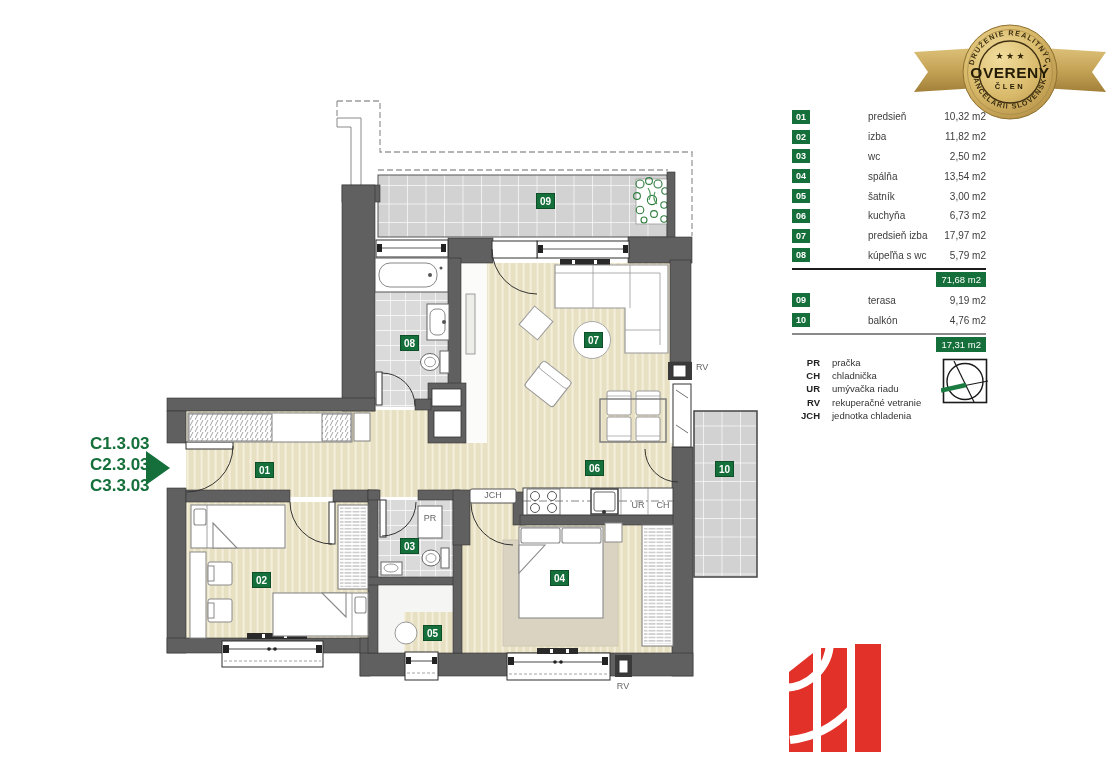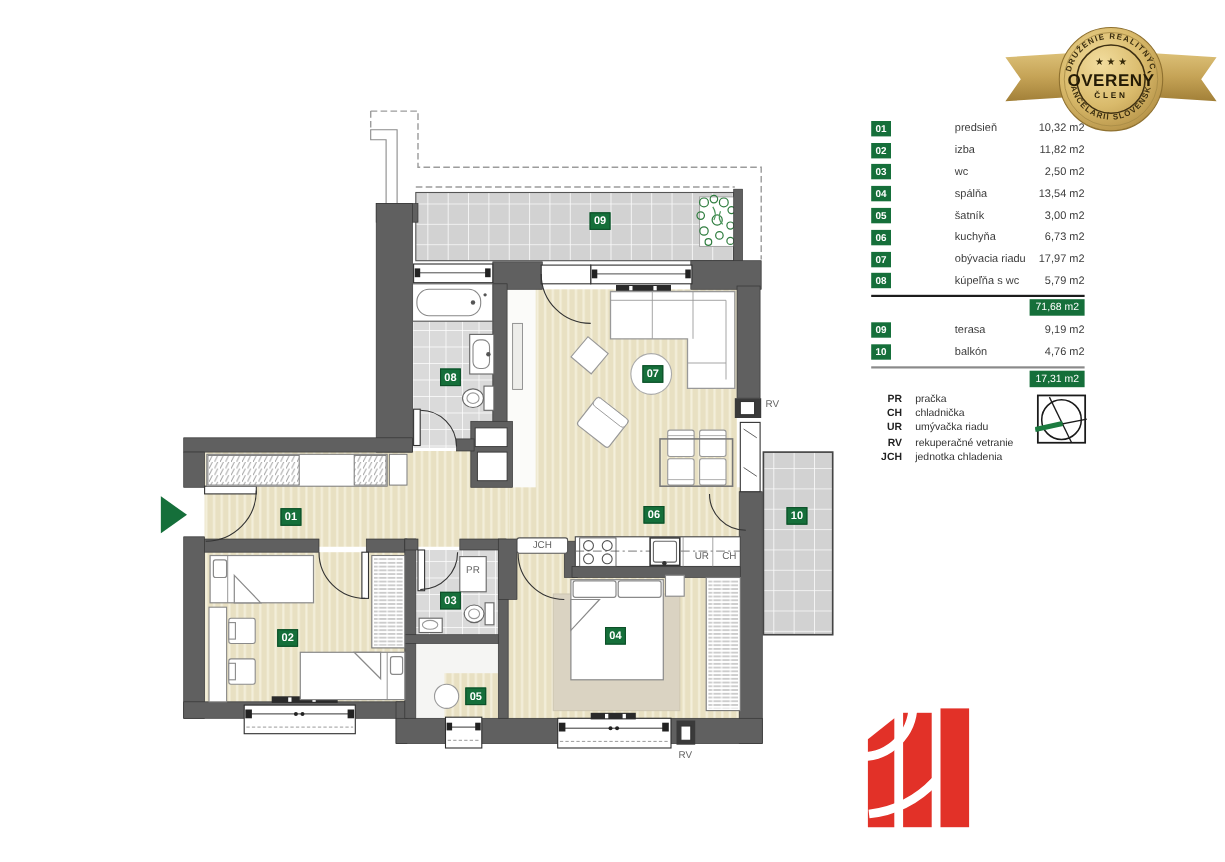--- a/index.html
+++ b/index.html
@@ -361,20 +361,25 @@
   <div class="rlabel" style="left:536px;top:193px">09</div>
   <div class="rlabel" style="left:715px;top:461px">10</div>
 
   <div class="ptext c" style="left:418px;top:513px;width:24px">PR</div>
   <div class="ptext c" style="left:628px;top:500px;width:20px">UR</div>
   <div class="ptext c" style="left:653px;top:500px;width:20px">CH</div>
   <div class="ptext c" style="left:478px;top:490px;width:30px">JCH</div>
   <div class="ptext" style="left:696px;top:362px">RV</div>
   <div class="ptext c" style="left:613px;top:681px;width:20px">RV</div>
 
+  <div id="codes">
+    <div>C1.3.03</div>
+    <div>C2.3.03</div>
+    <div>C3.3.03</div>
+  </div>
   <svg id="entry-arrow" width="24" height="34" viewBox="0 0 24 34">
     <polygon points="0,0 24,17 0,34" fill="#156f3a"></polygon>
   </svg>
 
   <div id="legend">
     <div class="lrow">
       <span class="lbadge">01</span>
       <span class="lname">predsieň</span>
       <span class="larea">10,32 m2</span>
     </div>
@@ -398,21 +403,21 @@
       <span class="lname">šatník</span>
       <span class="larea">3,00 m2</span>
     </div>
     <div class="lrow">
       <span class="lbadge">06</span>
       <span class="lname">kuchyňa</span>
       <span class="larea">6,73 m2</span>
     </div>
     <div class="lrow">
       <span class="lbadge">07</span>
-      <span class="lname">obývacia riadu</span>
+      <span class="lname">predsieň izba</span>
       <span class="larea">17,97 m2</span>
     </div>
     <div class="lrow">
       <span class="lbadge">08</span>
       <span class="lname">kúpeľňa s wc</span>
       <span class="larea">5,79 m2</span>
     </div>
     <div class="lsep"></div>
     <div class="ltotal">
       <span class="ltotalbox">71,68 m2</span>

